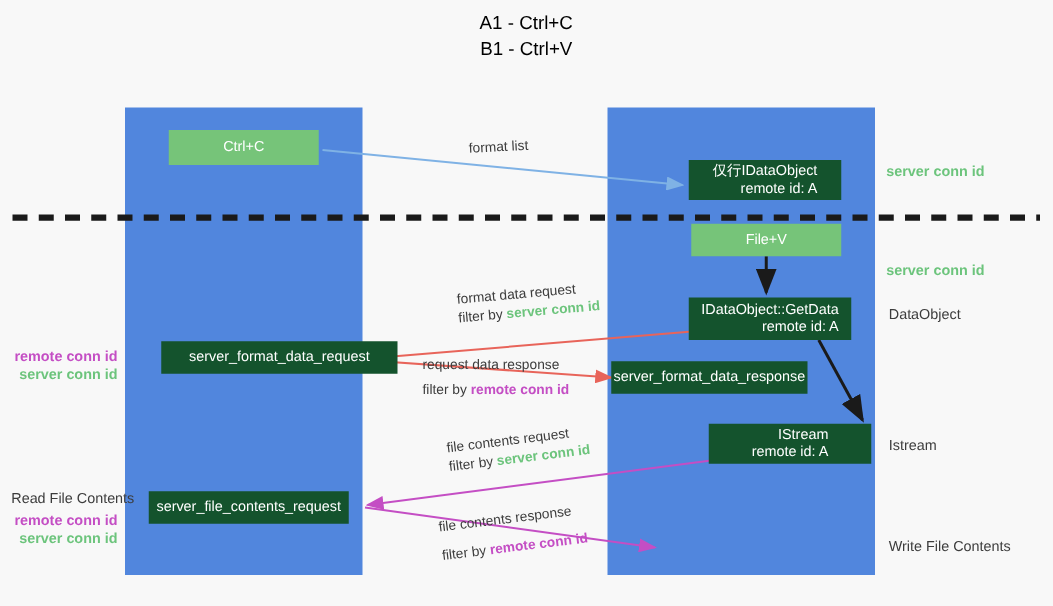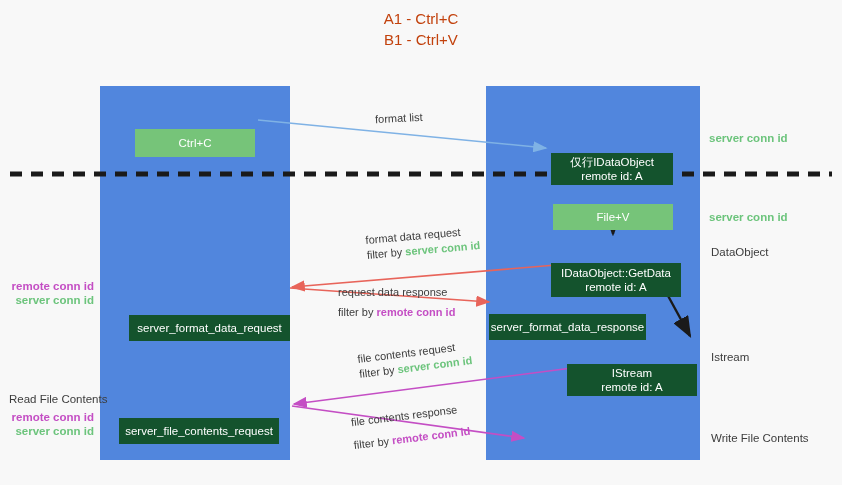--- a/index.html
+++ b/index.html
@@ -21,21 +21,21 @@
     width: 842px;
     height: 485px;
     pointer-events: none;
   }
   .title {
     position: absolute;
     left: 0; top: 8px;
     width: 842px;
     text-align: center;
     font-size: 15px;
-    color: #c2410c;
+    color: #000000;
     line-height: 21px;
     white-space: pre;
   }
   .col-head {
     position: absolute;
     text-align: center;
     font-size: 11.5px;
     color: #3c3c3c;
     line-height: 14px;
     white-space: pre;
@@ -44,26 +44,25 @@
     position: absolute;
     background: #5186dd;
   }
   .node {
     position: absolute;
     box-sizing: border-box;
     display: flex;
     flex-direction: column;
     align-items: center;
     justify-content: center;
-    text-align: center;
+    text-align: right;
     color: #ffffff;
     font-size: 11.5px;
     line-height: 14px;
     white-space: pre;
-    margin-top: 25px;
   }
   .node.orange { background: #14532d; }
   .node.green  { background: #76c479; }
   .edge-label {
     position: absolute;
     font-size: 11px;
     color: #3c3c3c;
     white-space: nowrap;
     line-height: 15px;
   }
@@ -140,21 +139,21 @@
   <div class="node green" style="left:135px; top:104px; width:120px; height:28px;">Ctrl+C</div>
 
   <div class="node orange" style="left:551px; top:128px; width:122px; height:32px;">仅行IDataObject
 remote id: A</div>
 
   <div class="node green" style="left:553px; top:179px; width:120px; height:26px;">File+V</div>
 
   <div class="node orange" style="left:551px; top:238px; width:130px; height:34px;">IDataObject::GetData
 remote id: A</div>
 
-  <div class="node orange" style="left:129px; top:290px; width:161px; height:26px;">server_format_data_request</div>
+  <div class="node orange" style="left:129px; top:273px; width:189px; height:26px;">server_format_data_request</div>
 
   <div class="node orange" style="left:489px; top:289px; width:157px; height:26px;">server_format_data_response</div>
 
   <div class="node orange" style="left:567px; top:339px; width:130px; height:32px;">IStream
 remote id: A</div>
 
   <div class="node orange" style="left:119px; top:393px; width:160px; height:26px;">server_file_contents_request</div>
 
 
   <div class="edge-label" style="left:375px; top:111px; transform:rotate(-3deg);">format list</div>

